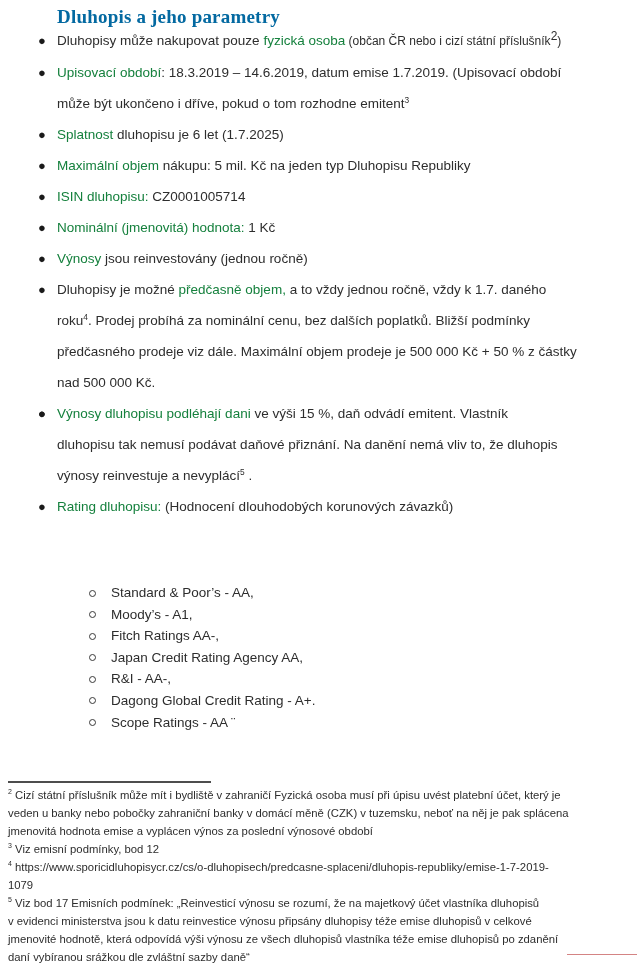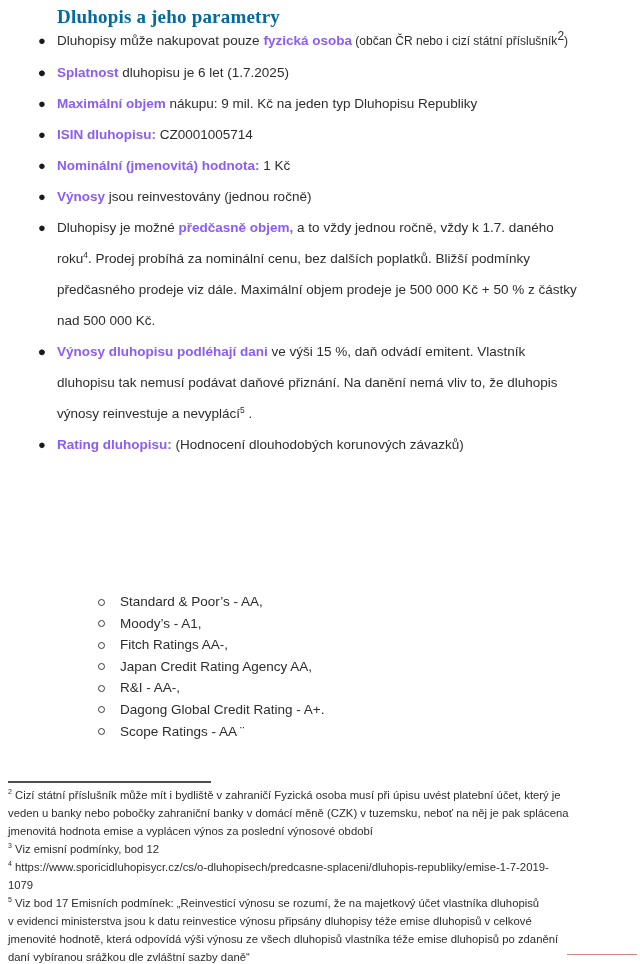--- a/index.html
+++ b/index.html
@@ -32,38 +32,38 @@
     font-size:13.5px;
     line-height:31px;
     white-space:pre-wrap;
   }
   .bullet-marker{
     position:absolute;left:1px;top:0;
     font-size:13px;line-height:31px;color:#1a1a1a;
   }
 
   ul.ratings{
-    list-style:none;margin:9px;padding:0;
+    list-style:none;margin:0;padding:0;
     position:absolute;top:582px;left:88px;width:480px;
   }
   ul.ratings li{
     position:relative;
     padding-left:23px;
     font-size:13.5px;
     line-height:21.6px;
   }
   .circle-marker{
     position:absolute;left:1px;top:7.5px;
     width:5px;height:5px;
     border:1.2px solid #3a3a3a;
     border-radius:50%;
     background:transparent;
   }
 
-  b,.seg-b{font-weight:bold;color:#8b5cf6;}
+  b,.seg-b{font-weight:normal;color:#15803d;}
   sup{font-size:0.62em;line-height:0;}
   .seg-sm{font-size:12px;}
 
   .fn-rule{
     position:absolute;top:781px;left:8px;width:203px;height:0;
     border-top:2px solid #4d4d4d;
   }
   .footnotes{
     position:absolute;top:786px;left:8px;width:624px;
     font-size:11.3px;line-height:18px;
@@ -78,23 +78,24 @@
 </style>
 </head>
 <body>
 
 <div class="page">
 
   <div class="title">Dluhopis a jeho parametry</div>
 
   <ul class="bullets">
     <li><span class="bullet-marker">●</span><span><span>Dluhopisy může nakupovat pouze </span><span class="seg-b">fyzická osoba</span><span class="seg-sm"> </span><span class="seg-sm">(občan ČR nebo i cizí státní příslušník</span><sup class="seg-sm">2</sup><span class="seg-sm">)</span></span></li>
-    <li><span class="bullet-marker">●</span></li>
+    <li><span class="bullet-marker">●</span><span><span class="seg-b">Upisovací období</span><span>: 18.3.2019 – 14.6.2019, datum emise 1.7.2019. (Upisovací období
+může být ukončeno i dříve, pokud o tom rozhodne emitent</span><sup>3</sup></span></li>
     <li><span class="bullet-marker">●</span><span><span class="seg-b">Splatnost</span><span> dluhopisu je 6 let (1.7.2025)</span></span></li>
-    <li><span class="bullet-marker">●</span><span><span class="seg-b">Maximální objem</span><span> nákupu: 9 mil. Kč na jeden typ Dluhopisu Republiky</span></span></li>
+    <li><span class="bullet-marker">●</span><span><span class="seg-b">Maximální objem</span><span> nákupu: 5 mil. Kč na jeden typ Dluhopisu Republiky</span></span></li>
     <li><span class="bullet-marker">●</span><span><span class="seg-b">ISIN dluhopisu:</span><span> CZ0001005714</span></span></li>
     <li><span class="bullet-marker">●</span><span><span class="seg-b">Nominální (jmenovitá) hodnota:</span><span> 1 Kč</span></span></li>
     <li><span class="bullet-marker">●</span><span><span class="seg-b">Výnosy</span><span> jsou reinvestovány (jednou ročně)</span></span></li>
     <li><span class="bullet-marker">●</span><span><span>Dluhopisy je možné </span><span class="seg-b">předčasně objem,</span><span> a to vždy jednou ročně, vždy k 1.7. daného
 roku</span><sup>4</sup><span>. Prodej probíhá za nominální cenu, bez dalších poplatků. Bližší podmínky
 předčasného prodeje viz dále. Maximální objem prodeje je 500 000 Kč + 50 % z částky
 nad 500 000 Kč.</span></span></li>
     <li><span class="bullet-marker">●</span></li>
     <li><span class="bullet-marker">●</span><span><span class="seg-b">Výnosy dluhopisu podléhají dani</span><span> ve výši 15 %, daň odvádí emitent. Vlastník
 dluhopisu tak nemusí podávat daňové přiznání. Na danění nemá vliv to, že dluhopis

